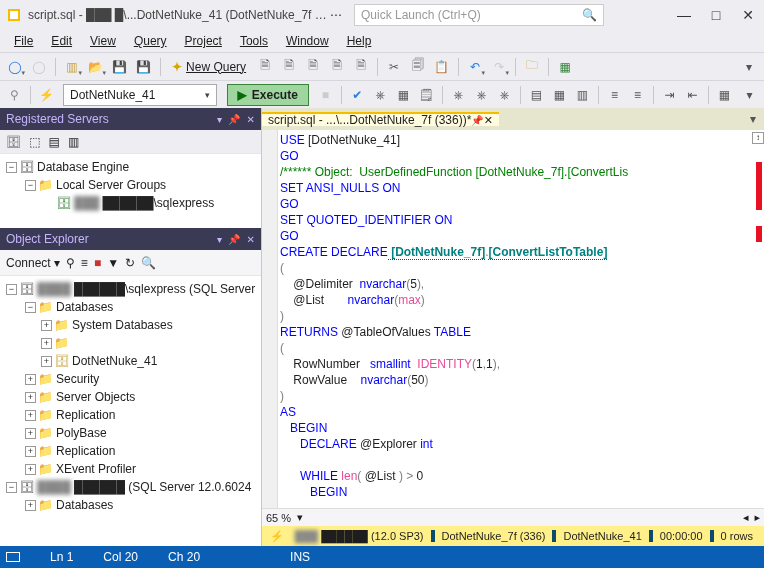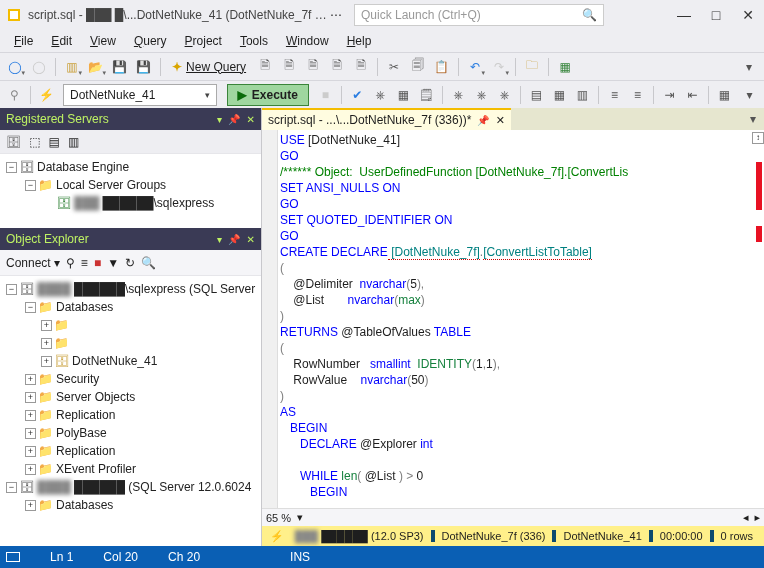--- a/index.html
+++ b/index.html
@@ -5,62 +5,62 @@
 * { box-sizing: border-box; margin: 0; padding: 0; font-family: "Segoe UI", Tahoma, sans-serif; }
 body { width: 764px; height: 568px; background: #eeeef2; overflow: hidden; font-size: 12px; color: #1e1e1e; }
 .titlebar { height: 30px; display: flex; align-items: center; padding: 0 6px; background: #eeeef2; }
 .titlebar .icon { width: 16px; height: 16px; margin-right: 6px; }
 .titlebar .title { flex: 0 0 auto; font-size: 12px; color: #444; white-space: nowrap; overflow: hidden; text-overflow: ellipsis; max-width: 300px; }
 .titlebar .dots { flex: 0 0 auto; padding: 0 2px; }
 .titlebar .ql { flex: 1 1 auto; margin: 0 10px; max-width: 250px; background: #fff; border: 1px solid #ccc; height: 22px; display: flex; align-items: center; padding: 0 6px; color: #999; }
 .titlebar .ql .mag { margin-left: auto; color: #555; }
 .winbtns { display: flex; gap: 12px; margin-left: auto; }
 .winbtns span { width: 20px; text-align: center; font-size: 14px; color: #333; }
-.menubar { height: 22px; display: flex; align-items: center; padding: 0 6px; gap: 2px; }
+.menubar { height: 22px; display: flex; align-items: center; padding: 0 6px; gap: 2px; text-decoration: underline; }
 .menubar span { padding: 2px 8px; font-size: 12px; }
 .menubar u { text-decoration: underline; }
 .toolbar1, .toolbar2 { height: 28px; display: flex; align-items: center; padding: 0 4px; gap: 2px; border-top: 1px solid #d6d6dc; }
 .tbtn { width: 22px; height: 22px; display: flex; align-items: center; justify-content: center; color: #555; font-size: 12px; position: relative; }
 .tbtn.dd::after { content: "▾"; font-size: 7px; position: absolute; right: 1px; bottom: 1px; color: #666; }
 .sep { width: 1px; height: 18px; background: #c8c8cc; margin: 0 3px; }
 .newquery { display: flex; align-items: center; gap: 4px; padding: 0 6px; height: 22px; }
 .newquery .plus { color: #d9a500; font-weight: bold; }
 .newquery .lbl { text-decoration: underline; }
 .dbcombo { height: 22px; background: #fff; border: 1px solid #aaa; width: 160px; padding: 0 6px; display: flex; align-items: center; margin: 0 4px; }
 .dbcombo::after { content: "▾"; margin-left: auto; color: #444; font-size: 9px; }
 .execute { background: #9fd69f; border: 1px solid #3a843a; height: 22px; padding: 0 10px; display: flex; align-items: center; gap: 5px; font-weight: 600; margin: 0 4px; }
 .execute .tri { color: #0a6b0a; }
 .content { display: flex; height: calc(100% - 30px - 22px - 28px - 28px - 22px); }
 .leftcol { width: 276px; display: flex; flex-direction: column; border-right: 1px solid #c8c8cc; }
 .panel { display: flex; flex-direction: column; }
-.panel-hdr { background: #3a3a55; color: #bef264; height: 22px; display: flex; align-items: center; padding: 0 6px; font-size: 12px; }
+.panel-hdr { background: #3a3a55; color: #c4b5fd; height: 22px; display: flex; align-items: center; padding: 0 6px; font-size: 12px; }
 .panel-hdr .ops { margin-left: auto; display: flex; gap: 6px; font-size: 10px; }
 .reg-body { background: #fff; flex: 1; padding: 4px 2px; overflow: hidden; }
 .reg-tb { height: 24px; display: flex; align-items: center; gap: 8px; padding: 0 6px; border-bottom: 1px solid #e6e6ea; }
 .tree { font-size: 12px; line-height: 18px; color: #222; }
 .tree .row { display: flex; align-items: center; gap: 3px; white-space: nowrap; padding-left: 4px; }
 .tree .exp { width: 11px; height: 11px; border: 1px solid #999; font-size: 9px; line-height: 9px; text-align: center; color: #333; display: inline-flex; align-items: center; justify-content: center; }
 .tree .ind { display: inline-block; }
 .tree .ico { width: 14px; display: inline-flex; justify-content: center; }
 .folder { color: #caa23f; }
 .db { color: #caa23f; }
 .cyl { color: #555; }
 .oe-tb { height: 26px; display: flex; align-items: center; gap: 6px; padding: 0 6px; border-bottom: 1px solid #e6e6ea; background: #f5f5f8; font-size: 12px; }
 .rightcol { flex: 1; display: flex; flex-direction: column; background: #fff; }
 .tabstrip { height: 22px; background: #e6e6cf; display: flex; align-items: center; }
-.tab { background: #fffce0; border-top: 2px solid #f4bd00; height: 22px; display: flex; align-items: center; padding: 0 6px; font-size: 12px; gap: 6px; }
+.tab { background: #fffce0; border-top: 2px solid #f4bd00; height: 14px; display: flex; align-items: center; padding: 0 6px; font-size: 12px; gap: 0; }
 .tab .x { font-size: 11px; }
 .editor { flex: 1; position: relative; background: #fff; font-family: Consolas, monospace; font-size: 12px; overflow: hidden; }
 .gutter { position: absolute; left: 0; top: 0; bottom: 0; width: 16px; background: #f0f0f0; border-right: 1px solid #ddd; }
 .code { position: absolute; left: 18px; top: 2px; right: 14px; white-space: pre; line-height: 16px; }
 .code .kw { color: #0000ff; }
 .code .gr { color: #008000; }
 .code .gy { color: #808080; }
-.code .tk { color: #008080; }
-.code .mg { color: #15803d; }
+.code .tk { color: #008080; font-weight: bold; }
+.code .mg { color: #ec4899; }
 .code .sqg { border-bottom: 1px dotted #c00; }
 .rmark { position: absolute; right: 2px; width: 6px; background: #e81123; }
 .btmscroll { height: 18px; display: flex; align-items: center; background: #f5f5f8; border-top: 1px solid #ddd; font-size: 11px; padding: 0 4px; gap: 6px; }
 .connbar { height: 20px; background: #fff08a; display: flex; align-items: center; padding: 0 4px; font-size: 11px; overflow: hidden; }
 .connbar .seg { padding: 0 7px; border-right: 4px solid #0c4a6e; white-space: nowrap; }
 .statusbar { height: 22px; background: #0a5fb4; color: #fff; display: flex; align-items: center; padding: 0 6px; font-size: 12px; gap: 30px; }
 .statusbar .sq { width: 14px; height: 10px; border: 1px solid #fff; }
 .blur { filter: blur(2px); color: #888; }
 svg { display: block; }
 </style>
@@ -238,20 +238,21 @@
           <div class="row">
               <span class="ind" style="width:16px"></span>
               <span class="exp">−</span>
               <span class="ico folder">📁</span>
               <span>Databases</span>
             </div>
           <div class="row">
               <span class="ind" style="width:32px"></span>
               <span class="exp">+</span>
               <span class="ico folder">📁</span>
+              <span>System Databases</span>
             </div>
           <div class="row">
               <span class="ind" style="width:32px"></span>
               <span class="exp">+</span>
               <span class="ico folder">📁</span>
             </div>
           <div class="row">
               <span class="ind" style="width:32px"></span>
               <span class="exp">+</span>
               <span class="ico db">🗄</span>

